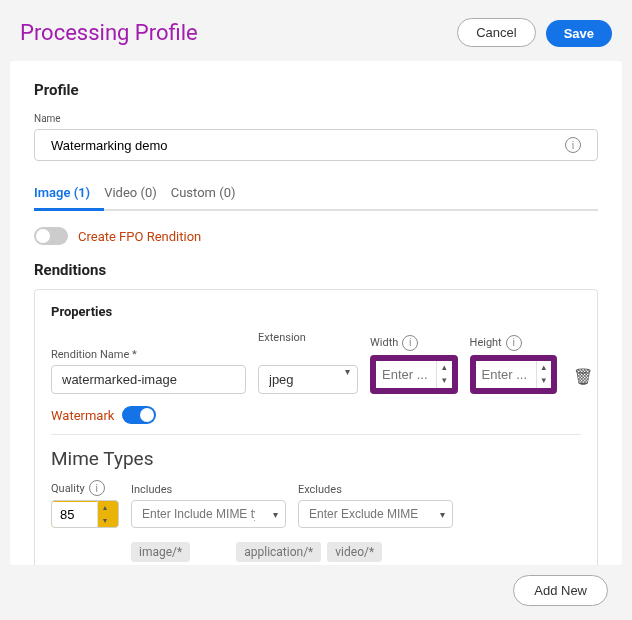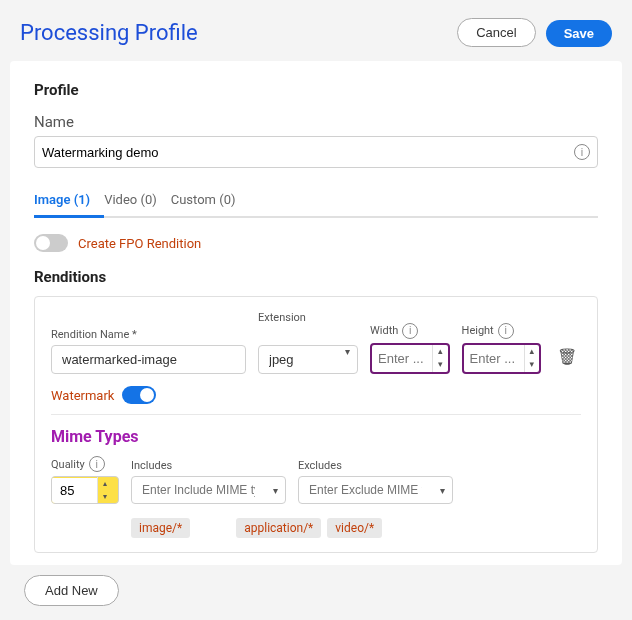--- a/index.html
+++ b/index.html
@@ -23,21 +23,21 @@
     .header {
       display: flex;
       align-items: center;
       justify-content: space-between;
       padding: 18px 20px 14px 20px;
       background: #f4f4f4;
     }
     .page-title {
       font-size: 22px;
       font-weight: 400;
-      color: #1d4ed8;
+      color: #a21caf;
     }
     .header-actions {
       display: flex;
       gap: 10px;
       align-items: flex-end;
     }
     .btn-cancel {
       border: 1.5px solid #aaa;
       background: #fff;
       border-radius: 20px;
@@ -65,29 +65,29 @@
       padding: 20px 24px;
       overflow-y: auto;
     }
     .section-title {
       font-size: 15px;
       font-weight: 700;
       color: #222;
       margin-bottom: 14px;
     }
     .field-label {
-      font-size: 15px;
+      font-size: 10px;
       color: #555;
       margin-bottom: 5px;
     }
     .text-input {
       width: 100%;
       border: 1px solid #d0d0d0;
       border-radius: 4px;
-      padding: 7px 7px;
+      padding: 7px 16px;
       font-size: 13px;
       color: #333;
       background: #fff;
       display: flex;
       align-items: center;
       justify-content: space-between;
     }
     .text-input input {
       border: none;
       outline: none;
@@ -245,21 +245,21 @@
       right: 8px;
       top: 50%;
       transform: translateY(-50%);
       pointer-events: none;
       font-size: 10px;
       color: #555;
     }
     .spinner-input {
       display: flex;
       align-items: center;
-      border: 2px solid #701a75;
+      border: 6px solid #701a75;
       border-radius: 4px;
       overflow: hidden;
       background: #fff;
     }
     .spinner-input input {
       border: none;
       outline: none;
       padding: 6px 6px;
       font-size: 13px;
       width: 60px;
@@ -286,23 +286,23 @@
       align-items: center;
       gap: 8px;
       margin-bottom: 10px;
     }
 
     
     .mime-section {
       margin-top: 10px;
     }
     .mime-title {
-      font-size: 16px;
-      font-weight: 700;
-      color: #a21caf;
+      font-size: 19px;
+      font-weight: 400;
+      color: #404040;
       margin-bottom: 10px;
     }
     .mime-row {
       display: flex;
       gap: 12px;
       align-items: flex-end;
       margin-bottom: 8px;
     }
     .mime-field {
       display: flex;
@@ -315,21 +315,21 @@
       display: flex;
       align-items: center;
       gap: 4px;
     }
     .quality-spinner {
       display: flex;
       flex-direction: column;
       border: 1px solid #d0d0d0;
       border-radius: 4px;
       overflow: hidden;
-      background: #fde047;
+      background: #eab308;
       width: 68px;
     }
     .quality-input-row {
       display: flex;
       align-items: center;
     }
     .quality-spinner input {
       border: none;
       outline: none;
       padding: 5px 8px;
@@ -376,26 +376,26 @@
       display: flex;
       gap: 6px;
       margin-top: 6px;
       flex-wrap: wrap;
     }
     .tag {
       background: #e8e8e8;
       border-radius: 3px;
       padding: 3px 8px;
       font-size: 12px;
-      color: #c2410c;
+      color: #737373;
     }
     
     .footer {
       display: flex;
-      justify-content: flex-start;
+      justify-content: flex-end;
       padding: 0 24px 14px 24px;
     }
     .btn-add-new {
       border: 1.5px solid #aaa;
       background: #fff;
       border-radius: 20px;
       padding: 7px 20px;
       font-size: 13px;
       cursor: pointer;
       color: #333;
@@ -451,20 +451,21 @@
 
     <div class="toggle-row">
       <div class="toggle-switch off"></div>
       <span class="toggle-label">Create FPO Rendition</span>
     </div>
 
     <div class="renditions-section">
       <div class="section-title">Renditions</div>
 
       <div class="properties-box">
+        <div class="properties-title">Properties</div>
 
         <div class="props-row">
           <div class="prop-field">
             <label>
               <span>Rendition Name *</span>
             </label>
             <input class="prop-input field-rendition-name" type="text" value="watermarked-image" style="">
           </div>
 
           <div class="prop-field">

